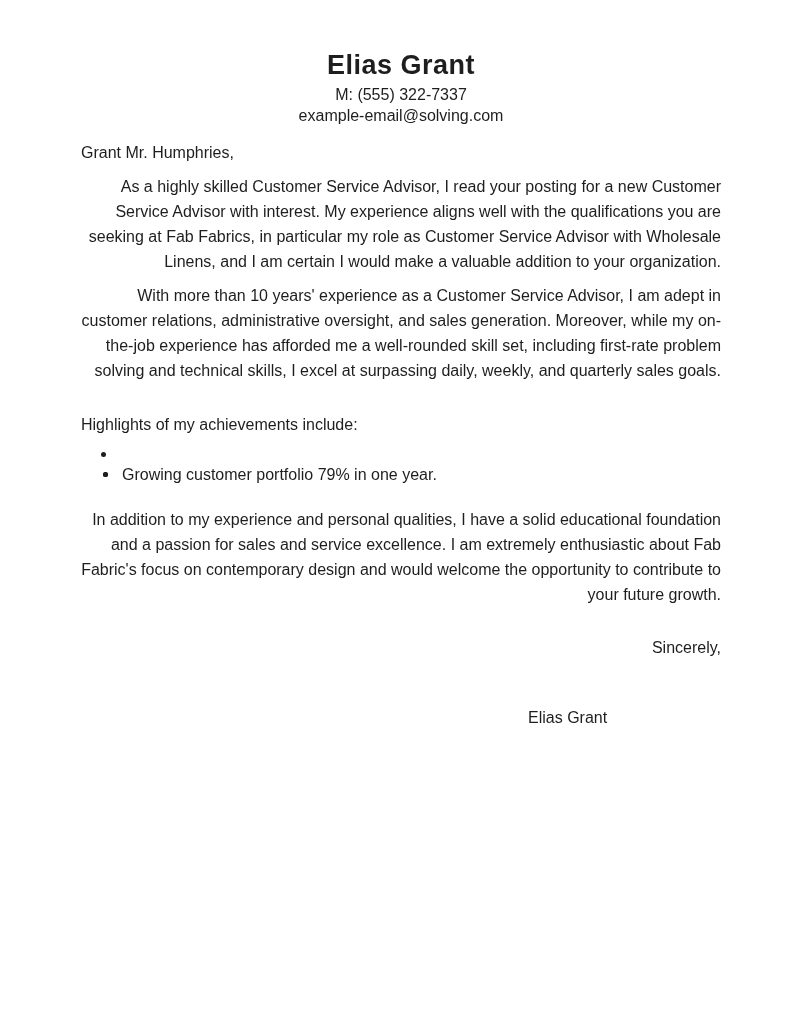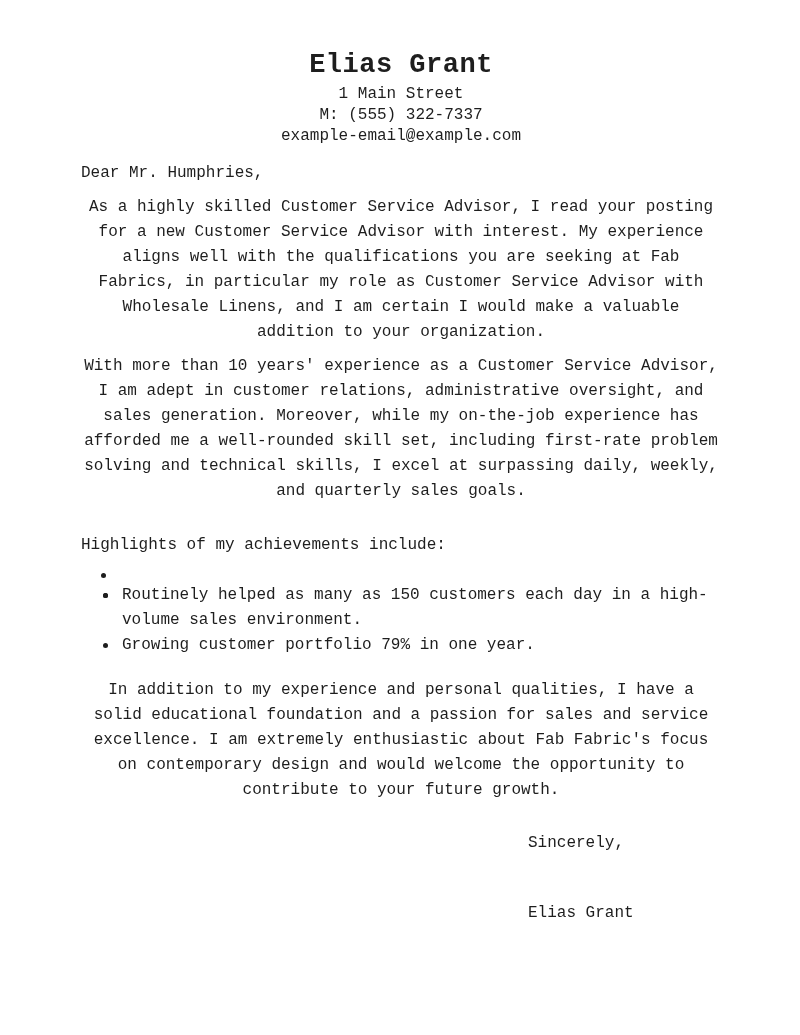--- a/index.html
+++ b/index.html
@@ -6,21 +6,21 @@
     margin: 0;
     padding: 0;
     background: #ffffff;
   }
   .page {
     position: relative;
     width: 800px;
     height: 1035px;
     background: #ffffff;
     color: #1e1e1e;
-    font-family: Liberation Mono, monospace;
+    font-family: Liberation Sans, sans-serif;
     font-size: 16px;
     line-height: 25px;
     box-sizing: border-box;
     padding: 46px 79px 0 81px;
     overflow: hidden;
   }
   .letter-header {
     text-align: center;
     margin-bottom: 12px;
   }
@@ -32,21 +32,21 @@
     margin: 0;
   }
   .contact-line {
     line-height: 21px;
   }
   .salutation {
     margin: 14px 0 9px 0;
   }
   p.body-paragraph {
     margin: 0 0 9px 0;
-    text-align: center;
+    text-align: right;
   }
   p.body-paragraph.wide-gap {
     margin-bottom: 29px;
   }
   .highlights-intro {
     margin: 5px 0 12px 0;
   }
   ul.highlights-list {
     list-style: none;
     margin: 0 0 20px 0;
@@ -75,56 +75,52 @@
   }
   .thanks-line {
     margin: 20px 0 0 0;
   }
   .signoff-block {
     margin-left: 447px;
     margin-top: 28px;
   }
   .signoff {
     margin: 0;
+    text-align: right;
   }
   .signature {
     margin: 45px 0 0 0;
   }
 </style>
 </head>
 <body>
 
 <div class="page">
 
   <div class="letter-header">
     <div class="sender-name">Elias Grant</div>
-    <div class="contact-line">1 Main Street</div>
     <div class="contact-line">M: (555) 322-7337</div>
-    <div class="contact-line">example-email@example.com</div>
+    <div class="contact-line">example-email@solving.com</div>
   </div>
 
-  <p class="salutation">Dear Mr. Humphries,</p>
+  <p class="salutation">Grant Mr. Humphries,</p>
 
   <p class="body-paragraph">As a highly skilled Customer Service Advisor, I read your posting for a new Customer Service Advisor with interest. My experience aligns well with the qualifications you are seeking at Fab Fabrics, in particular my role as Customer Service Advisor with Wholesale Linens, and I am certain I would make a valuable addition to your organization.</p>
 
   <p class="body-paragraph wide-gap">With more than 10 years' experience as a Customer Service Advisor, I am adept in customer relations, administrative oversight, and sales generation. Moreover, while my on-the-job experience has afforded me a well-rounded skill set, including first-rate problem solving and technical skills, I excel at surpassing daily, weekly, and quarterly sales goals.</p>
 
   <p class="highlights-intro">Highlights of my achievements include:</p>
 
   <ul class="highlights-list">
     <li class="empty-item">
       <span class="bullet-dot"></span>
       <span></span>
     </li>
     <li>
       <span class="bullet-dot"></span>
-    </li>
-    <li>
-      <span class="bullet-dot"></span>
-      <span>Routinely helped as many as 150 customers each day in a high-volume sales environment.</span>
     </li>
     <li>
       <span class="bullet-dot"></span>
       <span>Growing customer portfolio 79% in one year.</span>
     </li>
   </ul>
 
   <p class="body-paragraph">In addition to my experience and personal qualities, I have a solid educational foundation and a passion for sales and service excellence. I am extremely enthusiastic about Fab Fabric's focus on contemporary design and would welcome the opportunity to contribute to your future growth.</p>
 
 

